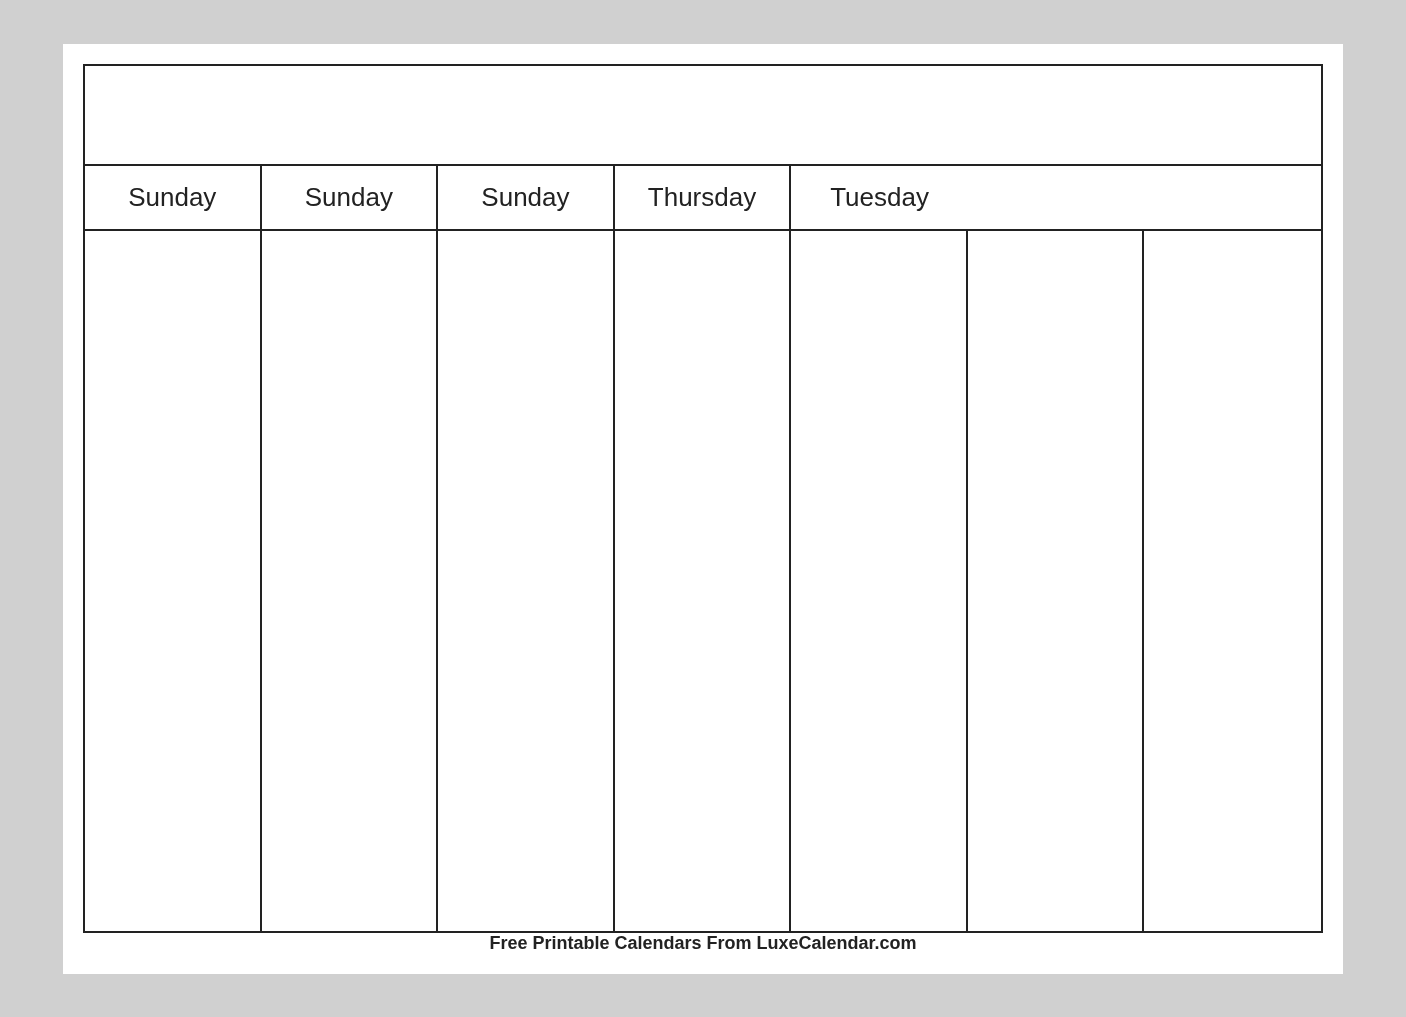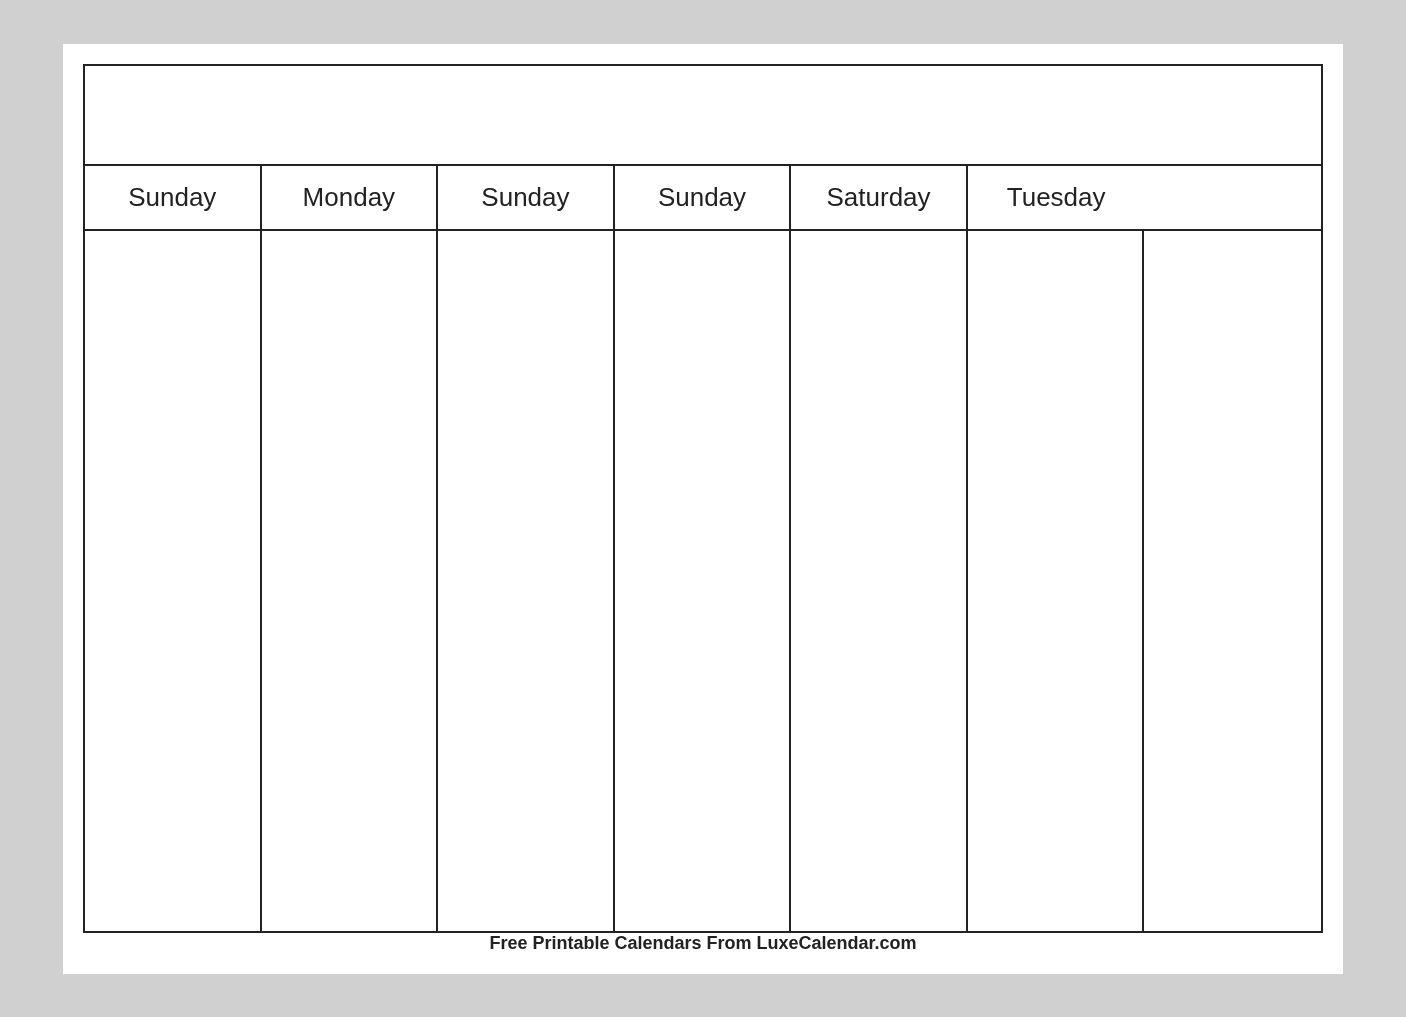--- a/index.html
+++ b/index.html
@@ -89,24 +89,23 @@
 </head>
 <body>
 
 <div class="page-wrapper">
   <div class="calendar-container">
 
     <div class="calendar-header"></div>
 
     <div class="calendar-days-header">
       <div class="day-header">Sunday</div>
-      <div class="day-header">Monday</div>
       <div class="day-header">Sunday</div>
       <div class="day-header">Sunday</div>
-      <div class="day-header">Saturday</div>
+      <div class="day-header">Thursday</div>
       <div class="day-header">Tuesday</div>
     </div>
 
     <div class="calendar-body">
 
       <div class="calendar-week">
         <div class="calendar-cell"></div>
         <div class="calendar-cell"></div>
         <div class="calendar-cell"></div>
         <div class="calendar-cell"></div>

